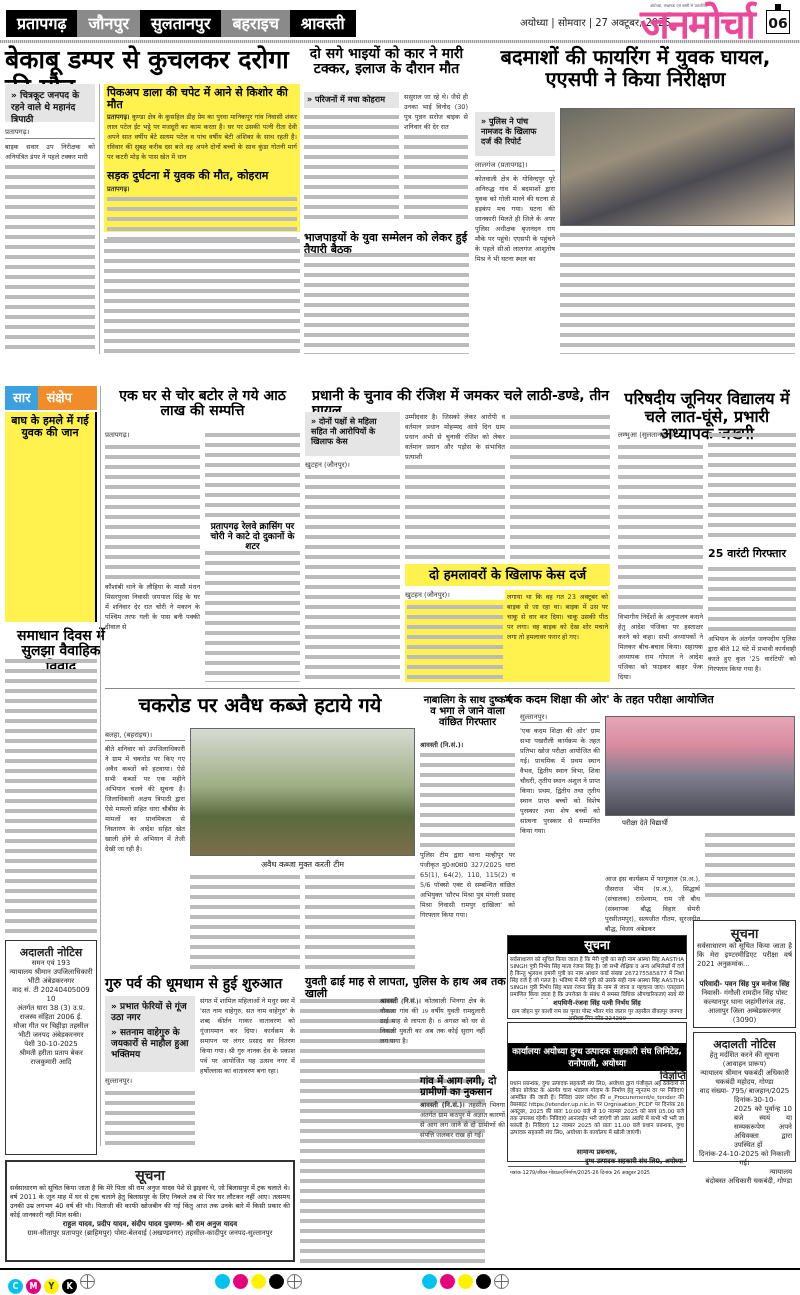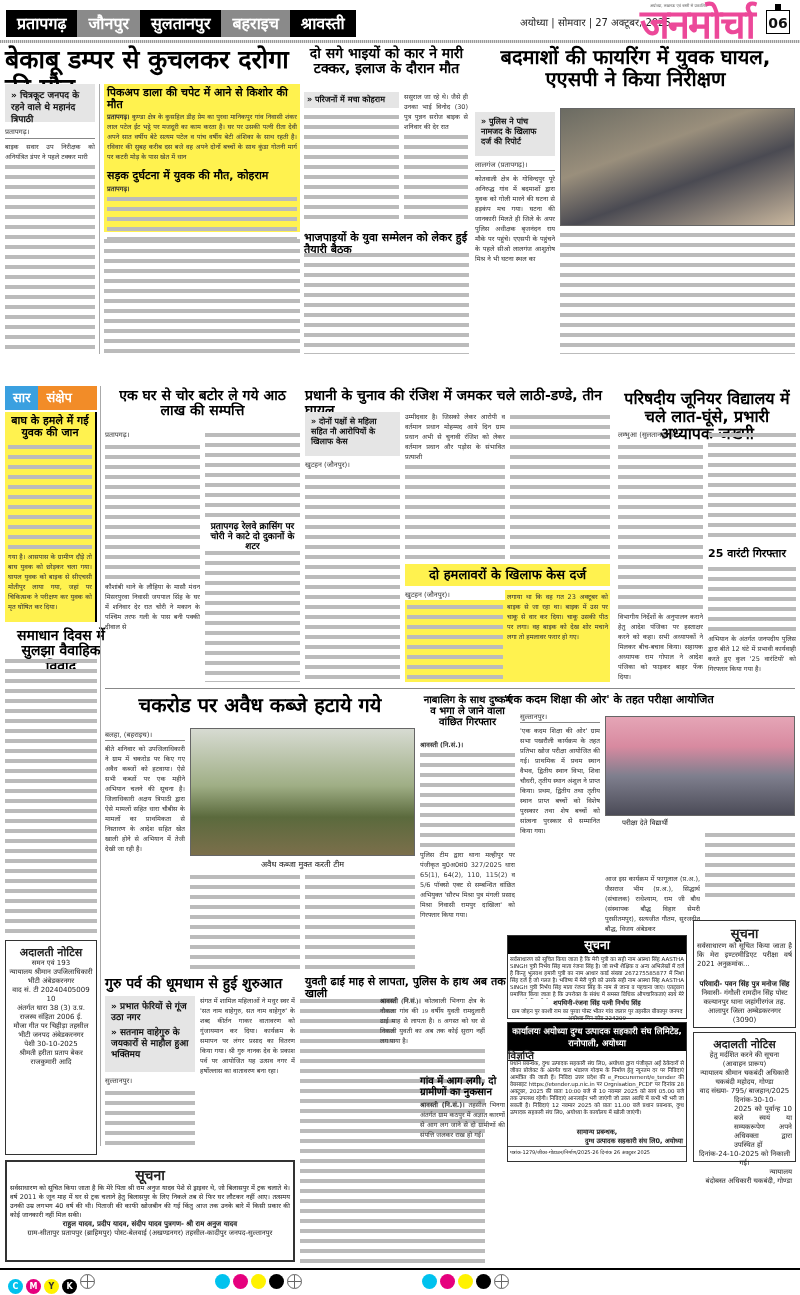--- a/index.html
+++ b/index.html
@@ -90,40 +90,39 @@
 <div class="abs txt" style="left:560px;top:230px;width:235px;height:124px;">
     <span class="filler"></span>
   </div>
 
 <div class="abs sar" style="left:5px;top:386px;width:92px;">
   <span style="background:#3aa0e0;">सार</span>
   <span style="background:#f28c28;flex:1;">संक्षेप</span>
 </div>
 <div class="abs yellow" style="left:5px;top:412px;width:92px;height:210px;border-right:2px solid #000;">
   <div class="h" style="font-size:11px;text-align:center;padding:3px;">बाघ के हमले में गई युवक की जान</div>
-  <div class="txt" style="padding:0 3px;height:172px;"><span class="filler" style="height:110px;"></span><span>गया है। आसपास के ग्रामीण दौड़े तो बाघ युवक को छोड़कर चला गया। घायल युवक को बाइक से सीएचसी मोतीपुर लाया गया, जहां पर चिकित्सक ने परीक्षण कर युवक को मृत घोषित कर दिया।</span></div>
 </div>
 <div class="abs h" style="left:15px;top:628px;width:92px;font-size:14px;text-align:center;">समाधान दिवस में सुलझा वैवाहिक विवाद</div>
 <div class="abs txt" style="left:5px;top:656px;width:92px;height:280px;">
     <span class="filler"></span>
   </div>
 <div class="abs vrule" style="left:100px;top:386px;height:760px;"></div>
 
 <div class="abs h" style="left:105px;top:388px;width:195px;font-size:14px;text-align:center;">एक घर से चोर बटोर ले गये आठ लाख की सम्पत्ति</div>
 <div class="abs dateline-tag" style="left:105px;top:430px;">प्रतापगढ़।</div>
 <div class="abs txt" style="left:105px;top:442px;width:95px;height:240px;"><span class="filler" style="height:140px;"></span><span>कौशांबी थाने के लौहिया के मासौ मंधन मिसरपुरवा निवासी जयपाल सिंह के घर में शनिवार देर रात चोरी ने मकान के पश्चिम तरफ गली के पास बनी पक्की दीवाल से</span></div>
 <div class="abs txt" style="left:205px;top:430px;width:95px;height:90px;">
     <span class="filler"></span>
   </div>
 <div class="abs h" style="left:205px;top:522px;width:95px;font-size:9px;text-align:center;">प्रतापगढ़ रेलवे क्रासिंग पर चोरी ने काटे दो दुकानों के शटर</div>
 <div class="abs txt" style="left:205px;top:548px;width:95px;height:134px;">
     <span class="filler"></span>
   </div>
 
-<div class="abs h" style="left:305px;top:388px;width:305px;font-size:14px;">प्रधानी के चुनाव की रंजिश में जमकर चले लाठी-डण्डे, तीन घायल</div>
+<div class="abs h" style="left:312px;top:388px;width:305px;font-size:14px;">प्रधानी के चुनाव की रंजिश में जमकर चले लाठी-डण्डे, तीन घायल</div>
 <div class="abs pinkbox" style="left:305px;top:412px;width:95px;height:44px;font-size:8px;line-height:10px;">» दोनों पक्षों से महिला सहित नौ आरोपियों के खिलाफ केस</div>
 <div class="abs dateline-tag" style="left:305px;top:460px;">खुटहन (जौनपुर)।</div>
 <div class="abs txt" style="left:305px;top:472px;width:95px;height:210px;">
     <span class="filler"></span>
   </div>
 <div class="abs txt" style="left:405px;top:412px;width:100px;height:150px;"><span>उम्मीदवार है। जिसको लेकर आरोपी व वर्तमान प्रधान मोहम्मद आये दिन ग्राम प्रधान अभी से चुनावी रंजिश को लेकर वर्तमान प्रधान और पड़ोस के संभावित प्रत्याशी</span><span class="filler"></span></div>
 <div class="abs txt" style="left:510px;top:412px;width:100px;height:150px;">
     <span class="filler"></span>
   </div>
 
@@ -208,22 +207,22 @@
 <div class="abs txt" style="left:420px;top:1100px;width:85px;height:90px;"><b>श्रावस्ती (नि.सं.)।</b> <span>तहसील भिनगा अंतर्गत ग्राम कठपुर में अज्ञात कारणों से आग लग जाने से दो ग्रामीणों की संपत्ति जलकर राख हो गई।</span></div>
 
 <div class="abs notice" style="left:507px;top:935px;width:180px;height:84px;padding:0;text-align:justify;">
   <div class="ttl" style="background:#000;color:#fff;text-align:center;font-size:12px;line-height:18px;">सूचना</div>
   <div style="padding:2px;font-size:5.5px;line-height:7px;height:45px;overflow:hidden;">सर्वसाधारण को सूचित किया जाता है कि मेरी पुत्री का सही नाम आस्था सिंह AASTHA SINGH पुत्री निर्भय सिंह माता रंजना सिंह है। जो सभी शैक्षिक व अन्य अभिलेखों में दर्ज है किन्तु भूलवश हमारी पुत्री का नाम आधार कार्ड संख्या 267275585877 में निशा सिंह दर्ज है जो गलत है। भविष्य में मेरी पुत्री को उसके सही नाम आस्था सिंह AASTHA SINGH पुत्री निर्भय सिंह माता रंजना सिंह के नाम से जाना व पहचाना जाए। एतद्द्वारा प्रमाणित किया जाता है कि उपरोक्त के संबंध में समस्त विधिक औपचारिकताएं स्वयं मेरे द्वारा पूर्ण की गयी है।</div>
   <div style="font-weight:bold;text-align:center;font-size:6.5px;">शपथिनी-रंजना सिंह पत्नी निर्भय सिंह</div>
   <div style="text-align:center;font-size:5.5px;line-height:7px;">ग्राम जोहन पुर काशी राम का पुरवा पोस्ट भीतर गांव जलार पुर तहसील बीकापुर जनपद अयोध्या पिन कोड 224209</div>
 </div>
 
 <div class="abs notice" style="left:507px;top:1022px;width:180px;height:140px;padding:0;text-align:justify;">
-  <div style="background:#000;color:#fff;text-align:center;font:bold 8.5px 'DejaVu Sans',sans-serif;line-height:12px;padding:2px;">कार्यालयः अयोध्या दुग्ध उत्पादक सहकारी संघ लिमिटेड, रानोपाली, अयोध्या</div>
-  <div style="text-align:left;font-weight:bold;font-size:10px;text-decoration:underline;">विज्ञप्ति</div>
+  <div style="background:#000;color:#fff;text-align:center;font:bold 8.5px 'DejaVu Sans',sans-serif;line-height:12px;padding:2px;margin-top:20px;">कार्यालयः अयोध्या दुग्ध उत्पादक सहकारी संघ लिमिटेड, रानोपाली, अयोध्या</div>
+  <div style="text-align:right;font-weight:bold;font-size:10px;text-decoration:underline;">विज्ञप्ति</div>
   <div style="padding:0 2px;font-size:5.5px;line-height:7px;height:68px;overflow:hidden;">प्रधान प्रबन्धक, दुग्ध उत्पादक सहकारी संघ लि0, अयोध्या द्वारा पंजीकृत अर्ह ठेकेदारों से जीका प्रोजेक्ट के अंतर्गत चारा भंडारण गोदाम के निर्माण हेतु न्यूनतम दर पर निविदाएं आमंत्रित की जाती हैं। निविदा उत्तर प्रदेश की e_Procurement/e_tender की वेबसाइट https://etender.up.nic.in पर Orgnisation_PCDF पर दिनांक 28 अक्टूबर, 2025 की प्रातः 10:00 बजे से 10 नवम्बर 2025 को सायं 05.00 बजे तक उपलब्ध रहेगी। निविदाएं आनलाईन भरी जाएंगी जो उक्त अवधि में कभी भी भरी जा सकती है। निविदाएं 12 नवम्बर 2025 को प्रातः 11.00 बजे प्रधान प्रबन्धक, दुग्ध उत्पादक सहकारी संघ लि0, अयोध्या के कार्यालय में खोली जाएंगी।</div>
   <div style="text-align:center;font-weight:bold;font-size:6.5px;">सामान्य प्रबन्धक,</div>
   <div style="text-align:right;font-weight:bold;font-size:6.5px;padding-right:3px;">दुग्ध उत्पादक सहकारी संघ लि0, अयोध्या</div>
   <div style="font-size:5px;padding:1px 2px;border-top:1px solid #555;">पत्रांक-1279/जीका-गोडाउन/निर्माण/2025-26 दिनांक 26 अक्टूबर 2025</div>
 </div>
 
 <div class="abs notice" style="left:693px;top:920px;width:103px;height:108px;">
   <div class="ttl" style="font-size:13px;">सूचना</div>
   <div style="text-align:justify;height:38px;overflow:hidden;">सर्वसाधारण को सूचित किया जाता है कि मेरा इण्टरमीडिएट परीक्षा वर्ष 2021 अनुक्रमांक...</div>
   <div style="font-weight:bold;">परिवादी- पवन सिंह पुत्र मनोज सिंह</div>

